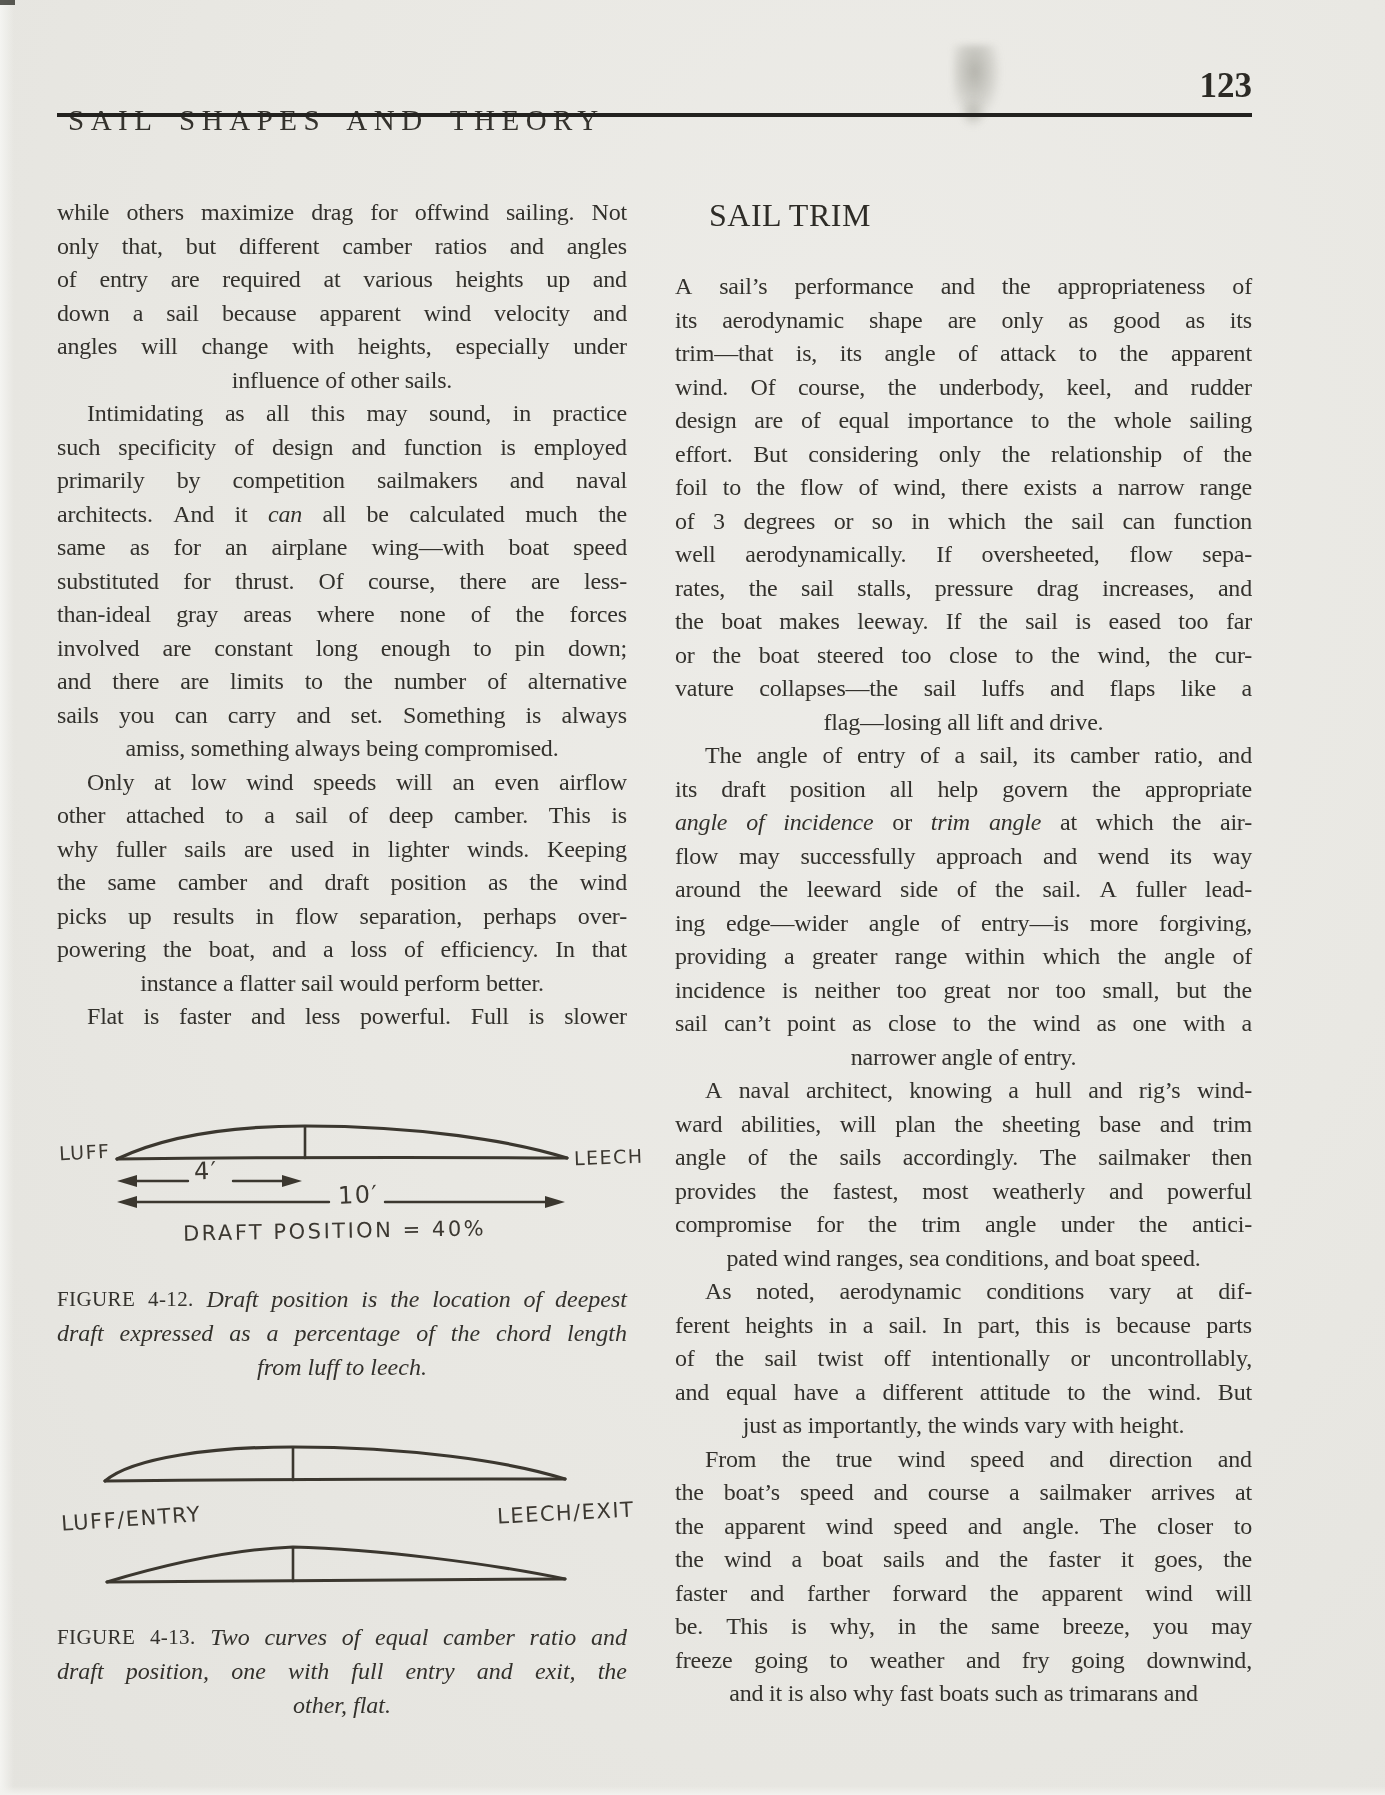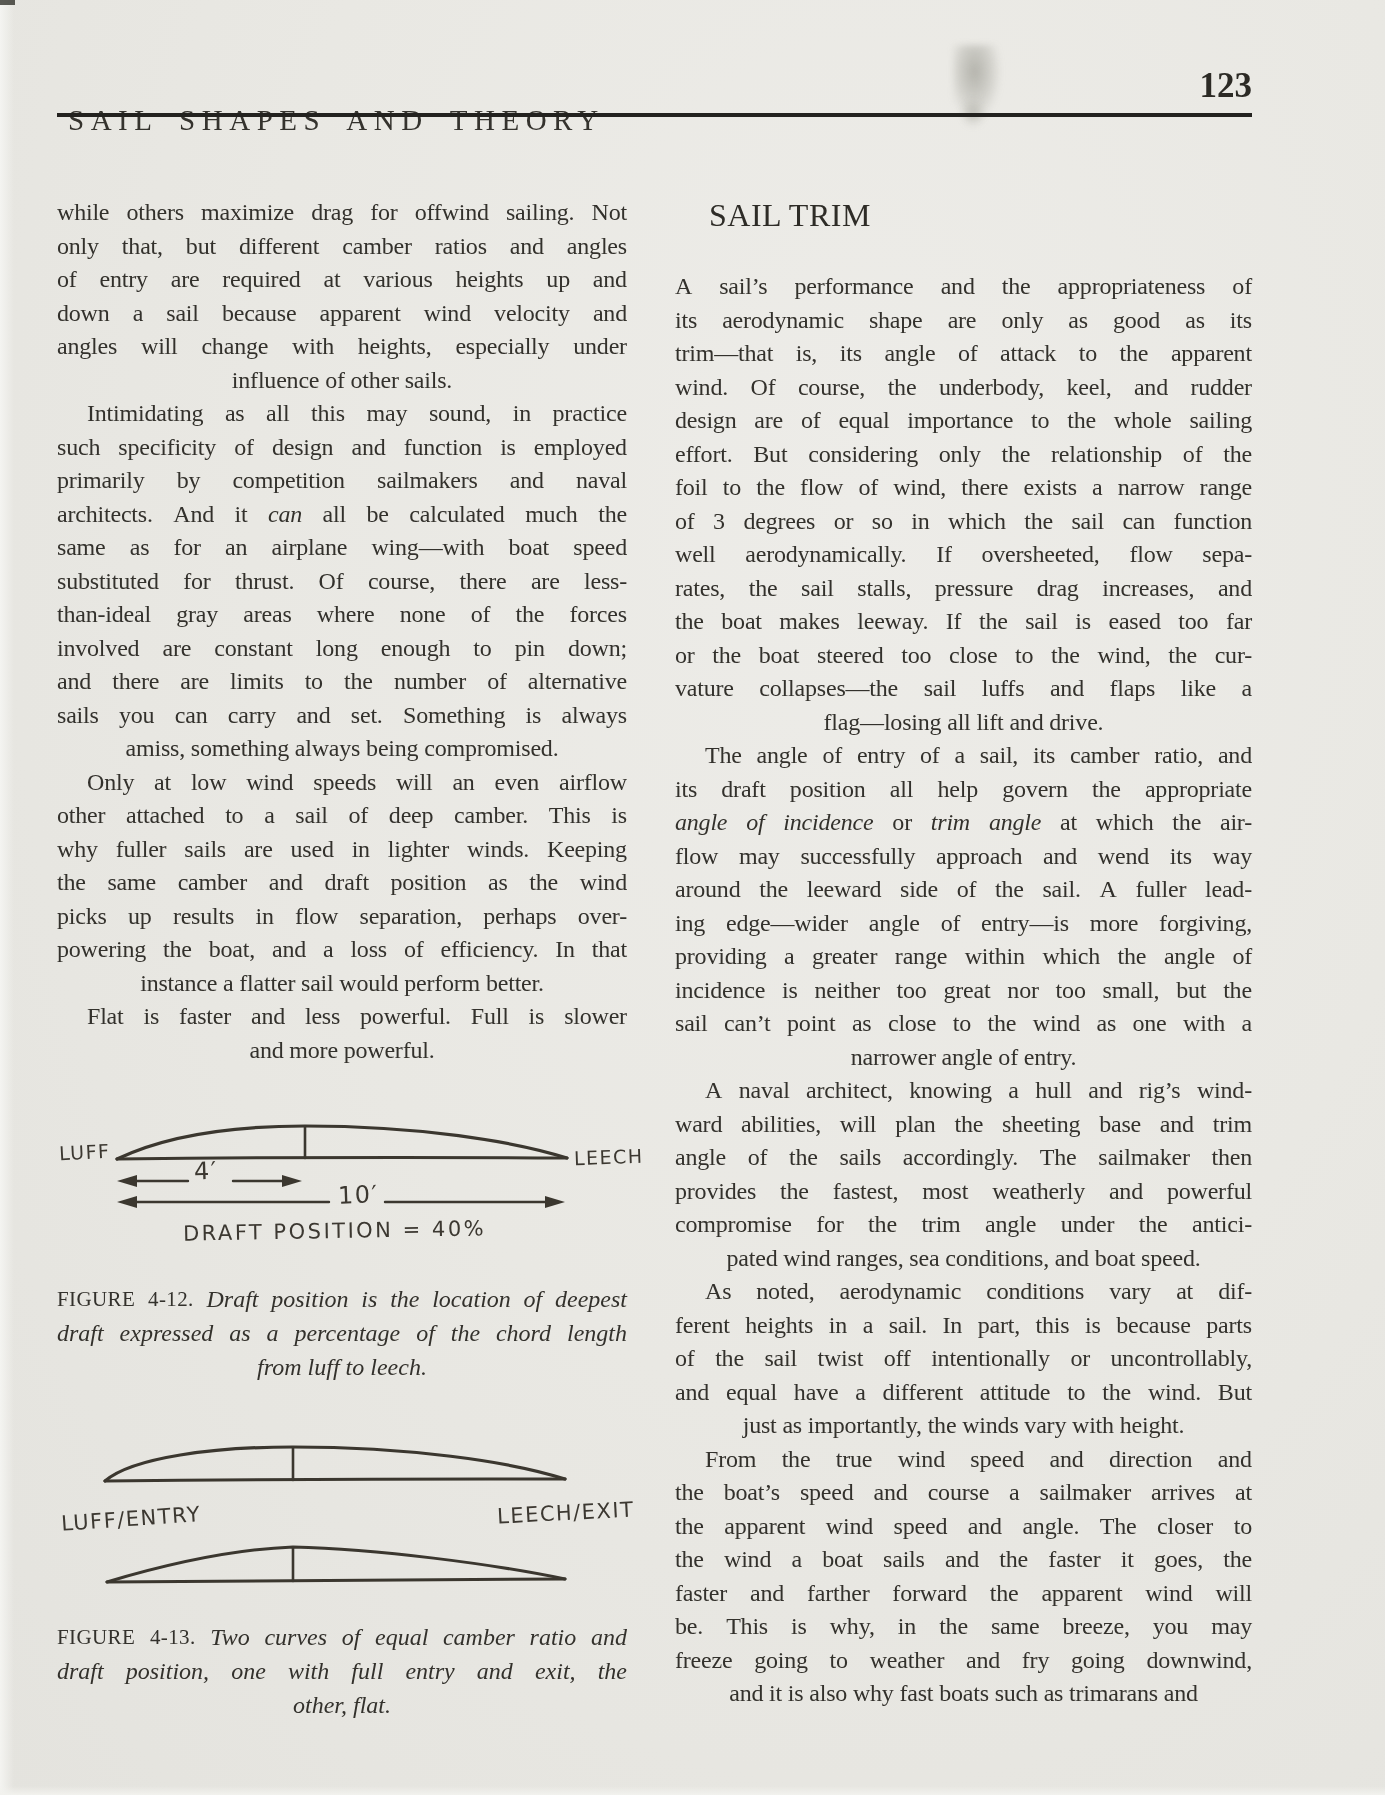--- a/index.html
+++ b/index.html
@@ -299,21 +299,20 @@
         <span>Flat</span>
         <span>is</span>
         <span>faster</span>
         <span>and</span>
         <span>less</span>
         <span>powerful.</span>
         <span>Full</span>
         <span>is</span>
         <span>slower</span>
       </div>
-      <div class="line last"><span>and</span> <span>more</span> <span>powerful.</span></div>
     </div>
 
   <div class="section-heading">SAIL TRIM</div>
   <div class="col col-right">
       <div class="line">
         <span>A</span>
         <span>sail’s</span>
         <span>performance</span>
         <span>and</span>
         <span>the</span>

